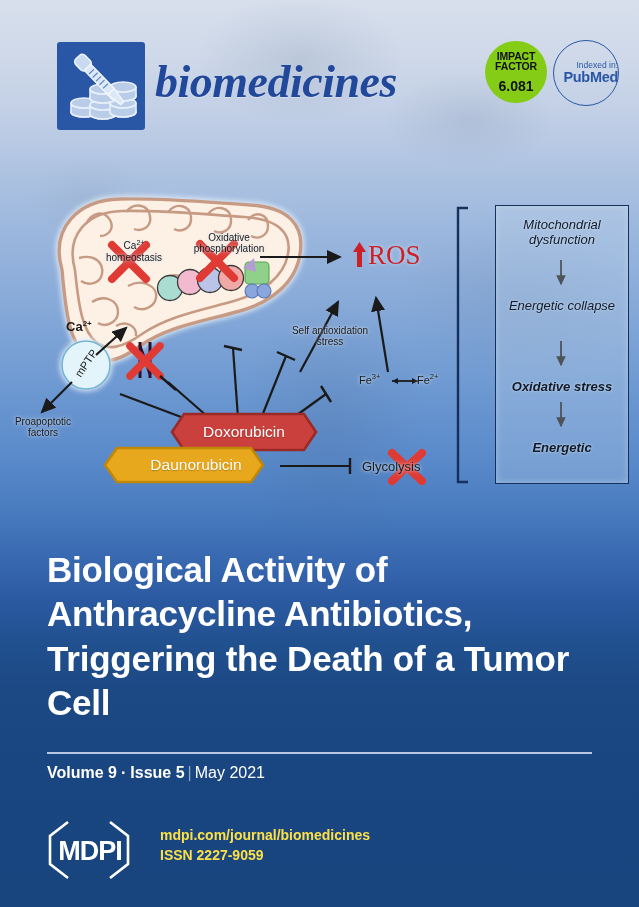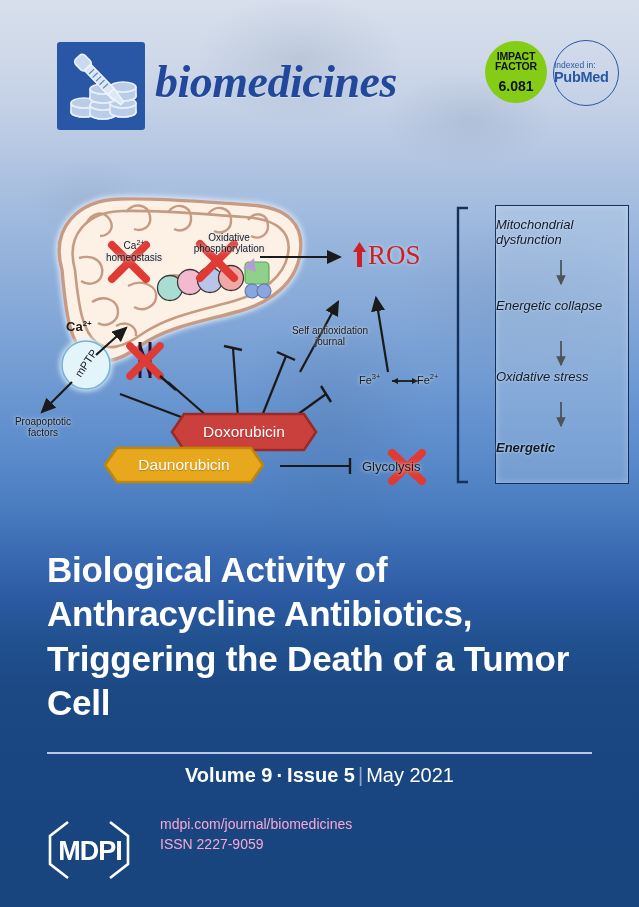--- a/index.html
+++ b/index.html
@@ -62,21 +62,21 @@
     position:absolute;left:473px;top:41px;width:62px;height:62px;
     border-radius:50%;background:#84cc16;
     display:flex;flex-direction:column;align-items:center;justify-content:center;
     color:#111;line-height:1.02;
   }
   .if-badge .l1,.if-badge .l2{font-size:10.5px;font-weight:700;letter-spacing:-.2px;}
   .if-badge .l3{font-size:14px;font-weight:700;margin-top:7px;}
   .pm-badge{
     position:absolute;left:541px;top:40px;width:64px;height:64px;
     border-radius:50%;border:1.6px solid #2a57a5;
-    display:flex;flex-direction:column;align-items:flex-start;justify-content:center;
+    display:flex;flex-direction:column;align-items:flex-end;justify-content:center;
     line-height:1.05;
   }
   .pm-badge .p1{font-size:8.5px;color:#2a57a5;}
   .pm-badge .p2{font-size:14.5px;font-weight:700;color:#2a57a5;letter-spacing:-.3px;}
 
   
   #figure{position:absolute;left:0;top:150px;width:639px;height:360px;}
   #figsvg{position:absolute;left:0;top:0;}
 
   .fx{
@@ -102,51 +102,51 @@
   }
   .hexwrap{position:absolute;}
 
   .panel{
     position:absolute;left:495px;top:55px;width:132px;height:277px;
     border:1.6px solid #14305c;
     background:rgba(195,214,236,.30);
     box-shadow:0 0 7px rgba(215,230,246,.45) inset;
   }
   .panel .pt{
-    position:absolute;width:100%;
+    position:absolute;width:100%;text-align:center;
     font-style:italic;font-size:13px;color:#101a28;line-height:1.14;
     text-shadow:0 0 3px rgba(225,236,248,.8);
   }
   .panel .pt.bold{font-weight:700;}
 
   
   #title{
     position:absolute;left:47px;top:548px;width:545px;
     color:#ffffff;
     font-size:35px;font-weight:700;line-height:1.27;
     letter-spacing:-0.2px;
   }
   .rule{
     position:absolute;left:47px;top:752px;width:545px;height:2px;
     background:#b9c8de;
   }
   #volume{
     position:absolute;left:47px;top:764px;width:545px;
-    text-align:center;color:#ffffff;font-size:20px;
+    text-align:left;color:#ffffff;font-size:16px;
   }
   #volume b{font-weight:700;}
   #volume .sep{color:#8fa8c9;padding:0 3px;}
   #volume .date{font-weight:400;}
 
   
   #footer{position:absolute;left:0;top:805px;width:622px;height:102px;}
   .mdpi{position:absolute;left:44px;top:14px;width:92px;height:62px;}
   .foot-txt{
-    position:absolute;left:160px;top:9px;
-    color:#f9a8d4;font-size:14px;line-height:1.45;font-weight:400;
+    position:absolute;left:160px;top:20px;
+    color:#fde047;font-size:14px;line-height:1.45;font-weight:700;
   }
 </style>
 </head>
 <body>
 
 <div id="cover">
 
   <div class="bg-grad"></div>
   <div class="bg-mottle"></div>
 
@@ -361,21 +361,21 @@
 
     <div class="fx" style="left:57px;top:207px;width:58px;font-size:11px;transform:rotate(-56deg);color:#1a1a1a;">mPTP</div>
 
     <div class="fx sh" style="left:4px;top:266px;width:78px;">
       <span>Proapoptotic</span><br>
       <span>factors</span>
     </div>
 
     <div class="fx sh" style="left:272px;top:175px;width:116px;">
       <span>Self antioxidation</span><br>
-      <span>journal</span>
+      <span>stress</span>
     </div>
 
     <div class="ros">
       <svg width="15" height="27" viewBox="0 0 15 27" style="vertical-align:-4px;margin-right:1px;">
         <path d="M7.5 1 L14 11 L10 11 L10 26 L5 26 L5 11 L1 11 Z" fill="#cc2026"></path>
       </svg><span>ROS</span>
     </div>
 
     <div class="fx sh" style="left:359px;top:223px;font-size:11px;">
       Fe<sup style="font-size:7.5px;">3+</sup>
@@ -390,27 +390,27 @@
       <svg width="148" height="40" viewBox="0 0 148 40">
         <path d="M14 2 L134 2 L146 20 L134 38 L14 38 L2 20 Z" fill="#c9403c" stroke="#9a2a28" stroke-width="2.6"></path>
       </svg>
       <div class="drug" style="left:0;top:0;width:148px;height:40px;">Doxorubicin</div>
     </div>
 
     <div class="hexwrap" style="left:103px;top:296px;">
       <svg width="162" height="38" viewBox="0 0 162 38">
         <path d="M14 2 L148 2 L160 19 L148 36 L14 36 L2 19 Z" fill="#e8a81d" stroke="#c08706" stroke-width="2.6"></path>
       </svg>
-      <div class="drug" style="left:0;top:0;width:162px;height:38px;">Daunorubicin</div>
+      <div class="drug" style="left:12px;top:0;width:162px;height:38px;">Daunorubicin</div>
     </div>
 
     <div class="panel">
       <div class="pt" style="top:12px;">Mitochondrial dysfunction</div>
       <div class="pt" style="top:93px;">Energetic collapse</div>
-      <div class="pt" style="top:164px;">Oxidative stress</div>
+      <div class="pt" style="top:174px;font-weight:bold;">Oxidative stress</div>
       <div class="pt bold" style="top:235px;">Energetic</div>
     </div>
   </div>
 
   <div id="title">Biological Activity of Anthracycline Antibiotics, Triggering the Death of a Tumor Cell</div>
   <div class="rule"></div>
 
   <div id="volume">
     <b>Volume 9</b><span style="padding:0 4px;font-weight:700;">·</span><b>Issue 5</b><span class="sep">|</span><span class="date">May 2021</span>
   </div>

